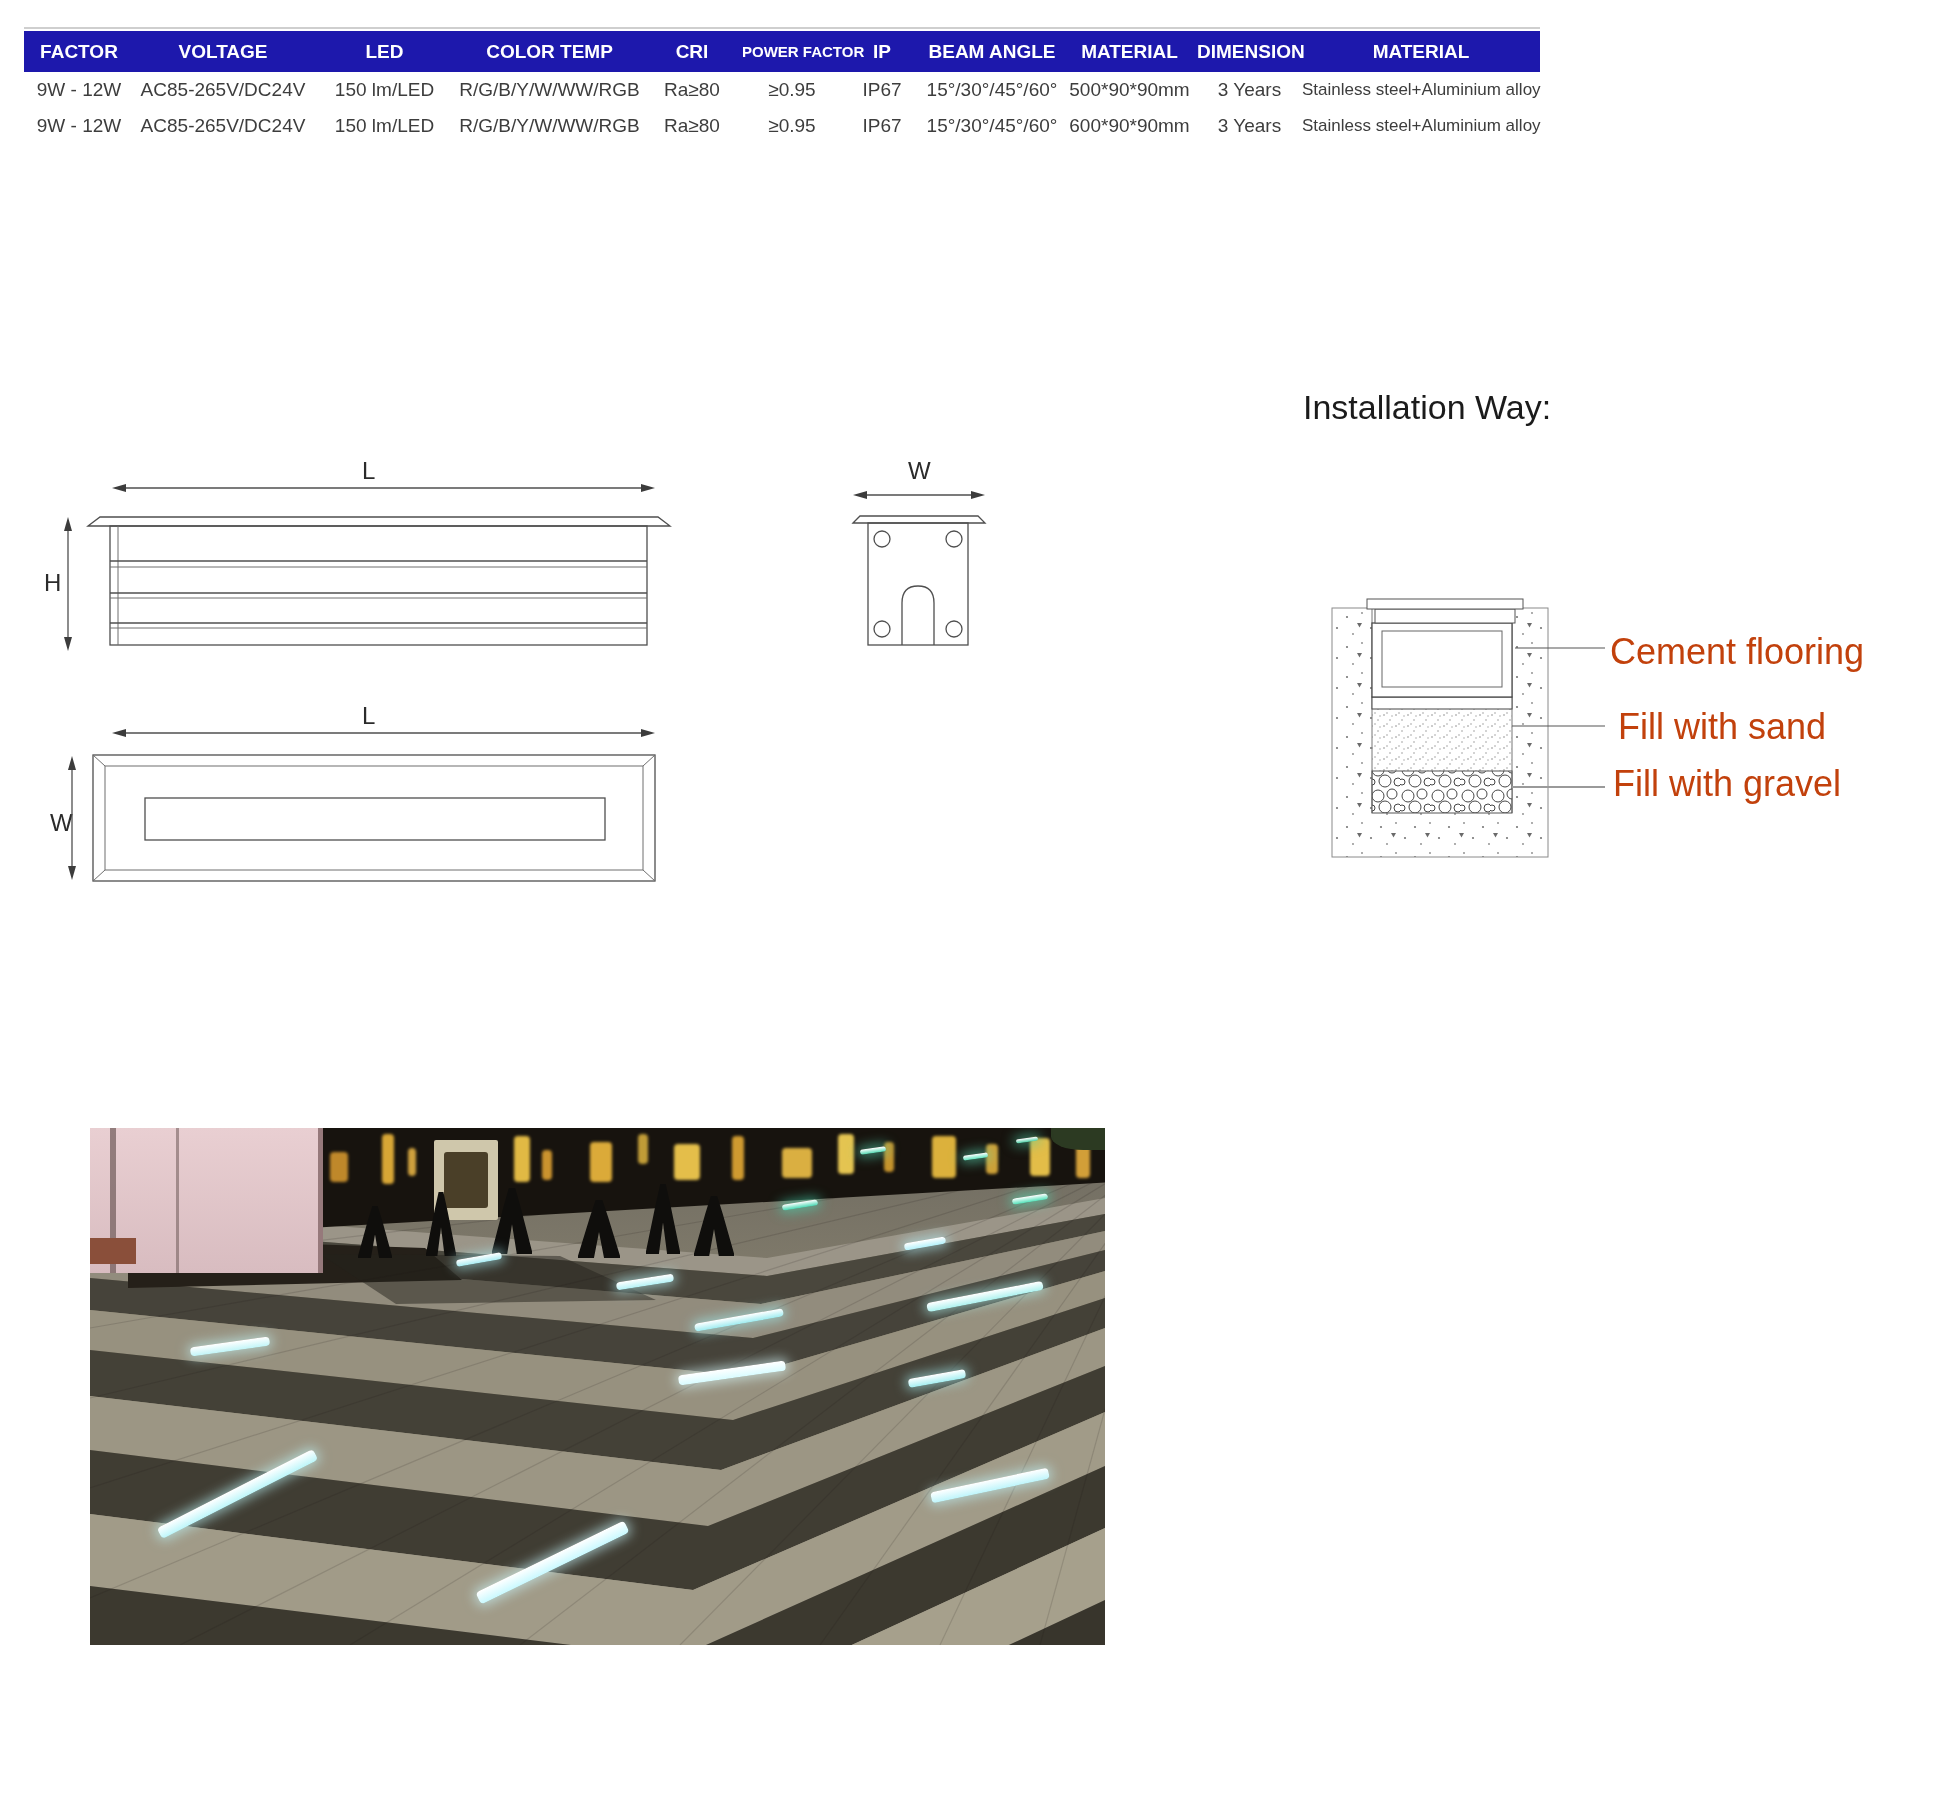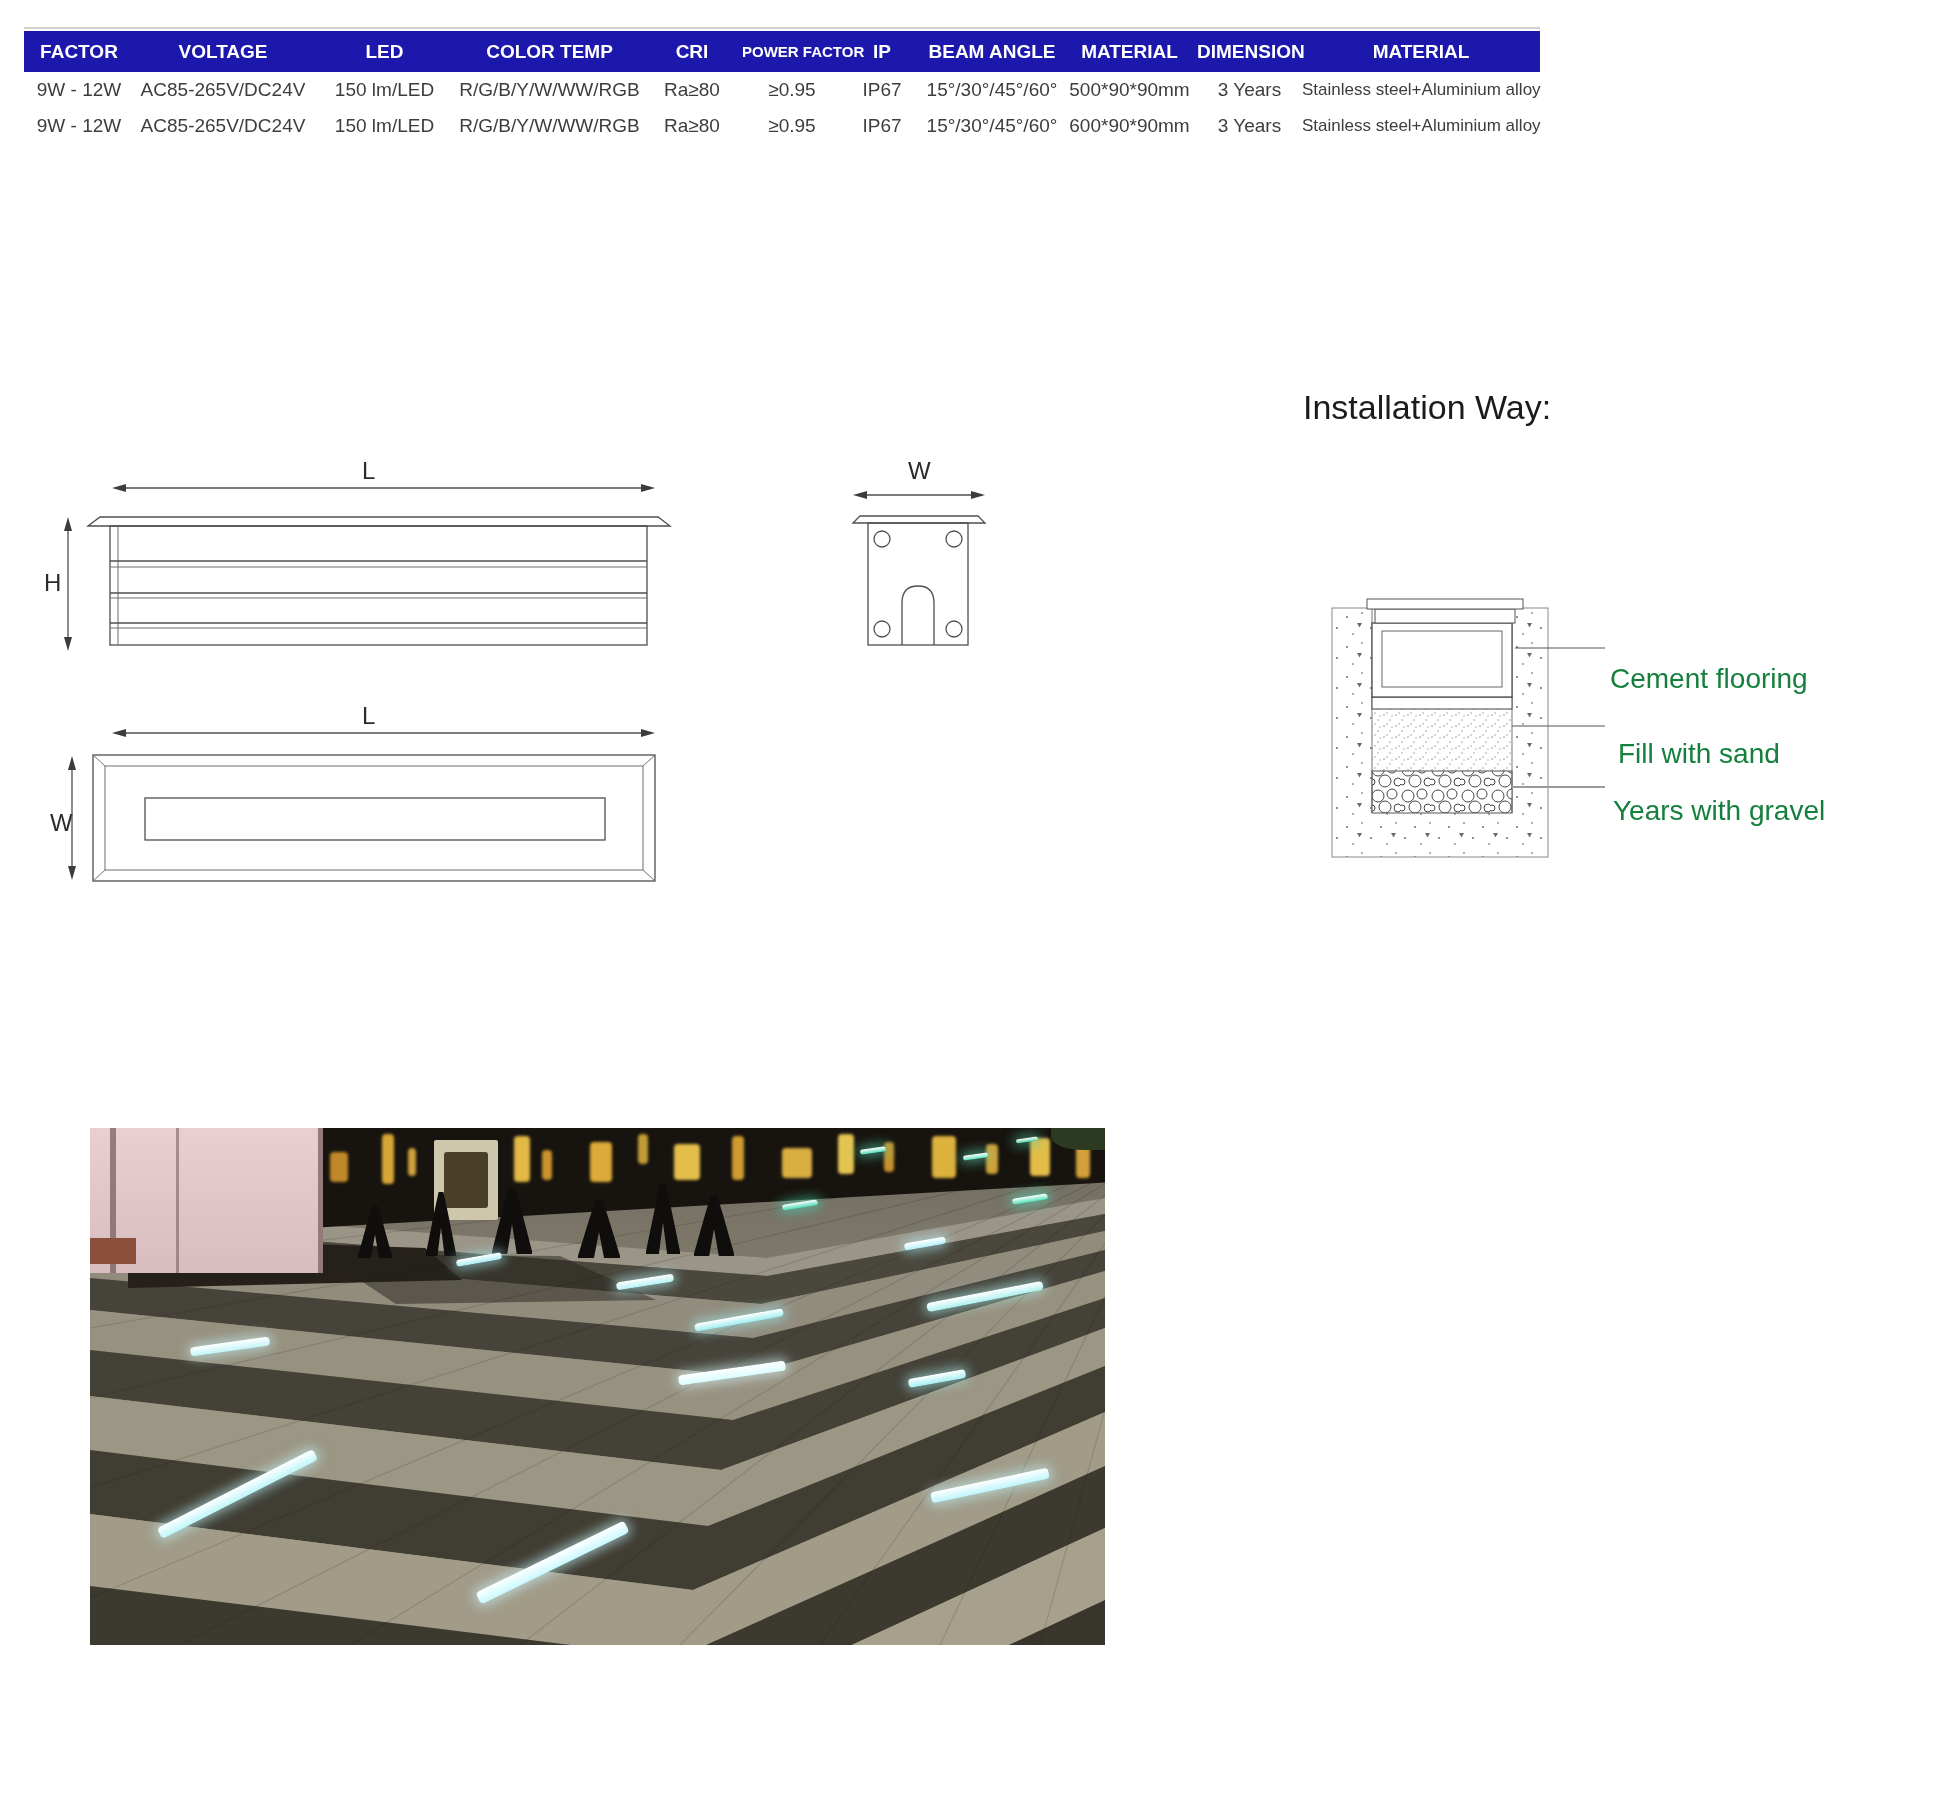--- a/index.html
+++ b/index.html
@@ -19,21 +19,21 @@
   
   #dim-svg{position:absolute;left:30px;top:455px;}
   .dim-text{font-family:"Liberation Sans",sans-serif;font-size:24px;fill:#2b2b2b;}
   .stroke{stroke:#4f4f4f;stroke-width:1.3;fill:none;}
   .thin{stroke:#6f6f6f;stroke-width:1;fill:none;}
   .arrowfill{fill:#3c3c3c;stroke:none;}
 
   
   #install-title{position:absolute;left:1303px;top:388px;font-size:34px;color:#1b1b1b;}
   #install-svg{position:absolute;left:1070px;top:580px;}
-  .callout{position:absolute;font-size:28px;color:#15803d;white-space:nowrap;margin-top:32px;}
+  .callout{position:absolute;font-size:36px;color:#c2410c;white-space:nowrap;}
   #callout-0{left:1610px;top:631px;}
   #callout-1{left:1618px;top:706px;}
   #callout-2{left:1613px;top:763px;}
 
   
   #photo{position:absolute;left:90px;top:1128px;width:1015px;height:517px;overflow:hidden;
          background:linear-gradient(180deg,#6e6a60 0%,#87816f 40%,#9b968a 100%);}
   #chevrons{position:absolute;left:0;top:0;}
   #storefront{position:absolute;left:0;top:0;width:1015px;height:105px;background:#17130e;
               clip-path:polygon(0 0,100% 0,100% 52%,22% 95%,0 100%);}
@@ -215,21 +215,21 @@
       <rect x="305" y="29" width="140" height="14" fill="#ffffff" stroke="#555" stroke-width="1"></rect>
       <rect x="297" y="19" width="156" height="10" fill="#ffffff" stroke="#555" stroke-width="1"></rect>
     </g>
     <line x1="445" y1="68" x2="535" y2="68" stroke="#555" stroke-width="1.2"></line>
     <line x1="442" y1="146" x2="535" y2="146" stroke="#555" stroke-width="1.2"></line>
     <line x1="442" y1="207" x2="535" y2="207" stroke="#9a9a9a" stroke-width="2"></line>
   </svg>
 
   <div id="callout-0" class="callout">Cement flooring</div>
   <div id="callout-1" class="callout">Fill with sand</div>
-  <div id="callout-2" class="callout">Years with gravel</div>
+  <div id="callout-2" class="callout">Fill with gravel</div>
 
   <div id="photo">
     <svg id="chevrons" width="1015" height="517" viewBox="0 0 1015 517">
         <polygon points="0,80 677,130 1015,70 1015,86 677,148 0,96" fill="#9b9588"></polygon>
         <polygon points="0,96 677,148 1015,86 1015,103 671,176 0,120" fill="#4a473d"></polygon>
         <polygon points="0,120 671,176 1015,103 1015,122 663,210 0,150" fill="#928c7d"></polygon>
         <polygon points="0,150 663,210 1015,122 1015,143 654,248 0,182" fill="#46433a"></polygon>
         <polygon points="0,182 654,248 1015,143 1015,170 643,292 0,222" fill="#97917f"></polygon>
         <polygon points="0,222 643,292 1015,170 1015,200 631,342 0,268" fill="#444137"></polygon>
         <polygon points="0,268 631,342 1015,200 1015,238 618,398 0,322" fill="#9c9684"></polygon>

